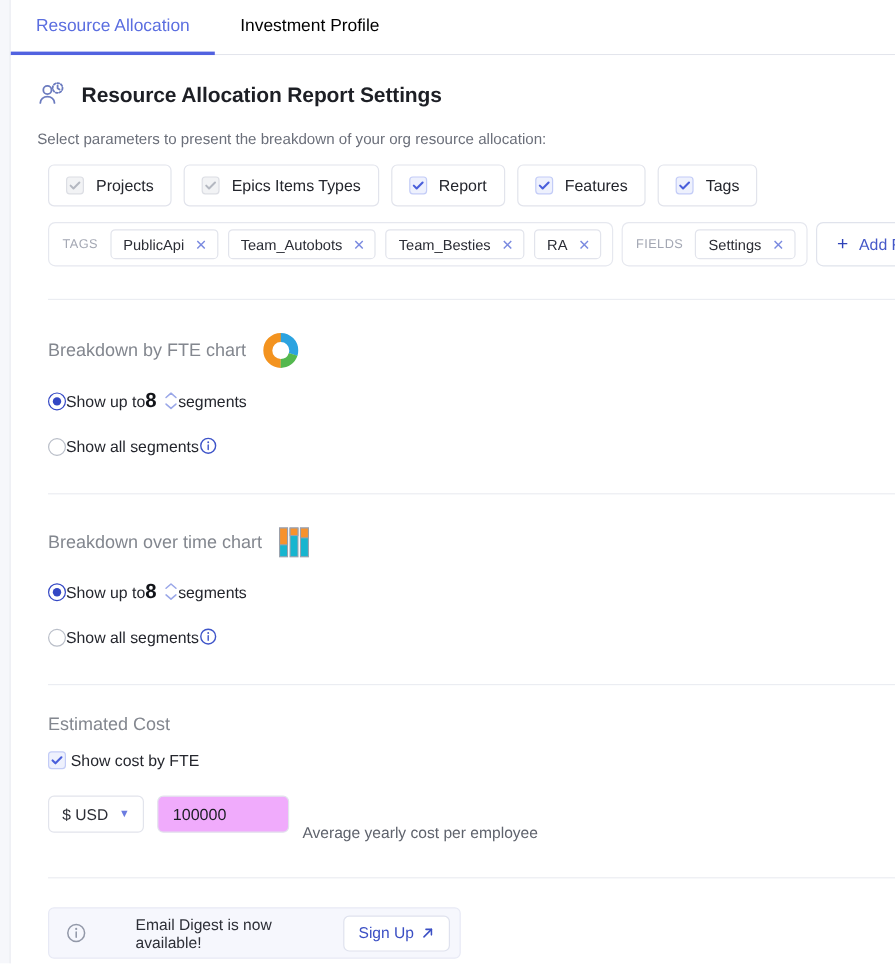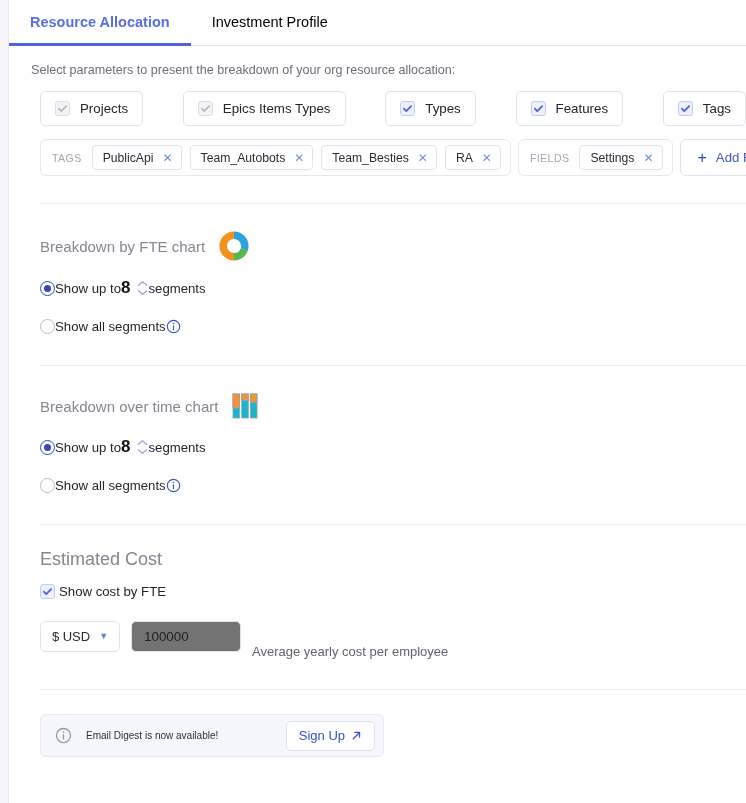--- a/index.html
+++ b/index.html
@@ -22,40 +22,40 @@
     position: absolute; left: 9px; top: 0; right: 0; height: 46px;
     background: #ffffff; border-bottom: 1px solid #e3e5ec;
     display: flex; align-items: stretch;
   }
   .tab {
     display: flex; align-items: center; padding: 0 21px;
     font-size: 14.5px; color: #000000; cursor: pointer;
     border-bottom: 3px solid transparent; margin-bottom: -1px;
     white-space: nowrap;
   }
-  .tab.active { color: #5b6ee0; border-bottom-color: #5162e0; font-weight: 700; }
+  .tab.active { color: #5b6ee0; border-bottom-color: #5162e0; font-weight: 400; }
 
   
   .card { position: absolute; left: 9px; top: 46px; right: 0; bottom: 0; background:#fff; }
 
   .title-row {
     display: flex; align-items: center; gap: 12px;
     padding: 20px 0 0 21px;
   }
   .title-row h1 {
     font-size: 17.5px; font-weight: 700; color: #1d1f25; letter-spacing: -0.1px;
   }
   .people-icon { width: 26px; height: 26px; display: block; }
 
   .subtitle {
     margin: 17px 0 0 22px; font-size: 12.6px; color: #6b6f7a;
   }
 
   
-  .pill-row { display: flex; margin: 14px 0 0 31px; justify-content: space-between; }
+  .pill-row { display: flex; gap: 10px; margin: 14px 0 0 31px; }
   .pill {
     display: flex; align-items: center; gap: 10px;
     height: 35px; padding: 0 14px;
     border: 1px solid #e2e4ec; border-radius: 5px; background: #fff;
     font-size: 13.3px; color: #24262d; cursor: pointer; white-space: nowrap;
   }
   .cbox {
     width: 15px; height: 15px; border-radius: 3px;
     display: flex; align-items: center; justify-content: center;
     flex: 0 0 auto;
@@ -114,47 +114,47 @@
   .radio-label { font-size: 13.2px; color: #24262d; }
 
   .stepper { display: flex; align-items: center; gap: 7px; }
   .stepper .num { font-size: 17px; font-weight: 700; color: #111318; }
   .chevcol { display: flex; flex-direction: column; gap: 2px; cursor: pointer; }
   .chevcol svg { width: 11px; height: 7px; display: block; }
 
   .info-i { width: 15px; height: 15px; display: inline-block; vertical-align: -3px; cursor: pointer; }
 
   
-  .cost-title { font-size: 18px; color: #83878f; }
+  .cost-title { font-size: 15px; color: #83878f; }
   .cost-check { display: flex; align-items: center; gap: 4px; margin-top: 14px; }
   .cost-check .lbl { font-size: 13.2px; color: #24262d; }
   .cost-row { display: flex; align-items: center; gap: 11px; margin-top: 14px; }
   .select {
     display: flex; align-items: center; justify-content: center; gap: 9px;
     width: 80px; height: 31px;
     border: 1px solid #e2e4ec; border-radius: 5px; background: #fff;
     font-size: 13px; color: #2b2d35; cursor: pointer;
   }
   .select .cv { color: #6b7ce0; font-size: 9px; line-height: 1; }
   .numinput {
     width: 110px; height: 31px; padding: 0 12px;
-    border: 1px solid #e2e4ec; border-radius: 5px; background: #737373;
+    border: 1px solid #e2e4ec; border-radius: 5px; background: #f0abfc;
     font-family: "Liberation Sans", sans-serif; font-size: 13.4px; color: #1d1f25;
     outline: none;
   }
   .cost-hint { font-size: 13px; color: #5f636d; margin-top: 31px; }
 
   
   .banner {
     display: flex; align-items: center; gap: 14px;
     margin: 24px 0 0 31px; width: 344px; height: 43px;
     padding: 0 8px 0 14px;
     background: #f6f7fd; border: 1px solid #e7e9f5; border-radius: 5px;
   }
-  .banner .btext { font-size: 10px; color: #2d2f37; flex: 1; }
+  .banner .btext { font-size: 13px; color: #2d2f37; flex: 1; margin-left: 27px; }
   .signup {
     display: flex; align-items: center; gap: 6px;
     height: 30px; padding: 0 12px;
     border: 1px solid #dfe2ee; border-radius: 5px; background: #fff;
     font-size: 13px; color: #3b4fc4; cursor: pointer; white-space: nowrap;
   }
 </style>
 </head>
 <body>
 
@@ -166,20 +166,31 @@
     <div class="tab active">
       <span>Resource Allocation</span>
     </div>
     <div class="tab">
       <span>Investment Profile</span>
     </div>
   </div>
 
   <div class="card">
 
+    <div class="title-row">
+      <span>
+        <svg class="people-icon" viewBox="0 0 26 26" fill="none" stroke="#6b7bbf" stroke-width="1.5" stroke-linecap="round" stroke-linejoin="round">
+          <circle cx="9.5" cy="9" r="3.4"></circle>
+          <path d="M3.6 19.8c0-3.2 2.7-5.2 5.9-5.2s5.9 2 5.9 5.2"></path>
+          <circle cx="18" cy="7.3" r="4.1" stroke-dasharray="1.6 1.5"></circle>
+          <path d="M18 5.2v2.3l1.6 1.1"></path>
+        </svg>
+      </span>
+      <h1>Resource Allocation Report Settings</h1>
+    </div>
 
     <div class="subtitle">Select parameters to present the breakdown of your org resource allocation:</div>
 
     <div class="pill-row">
 
       <div class="pill">
         <span class="cbox off">
           <svg viewBox="0 0 12 12" fill="none" stroke="#b4b8c1" stroke-width="1.8" stroke-linecap="round" stroke-linejoin="round">
               <path d="M2 6.2 4.6 8.8 10 3.4"></path>
             </svg>
@@ -195,21 +206,21 @@
         </span>
         <span>Epics Items Types</span>
       </div>
 
       <div class="pill">
         <span class="cbox on">
           <svg viewBox="0 0 12 12" fill="none" stroke="#4a5fdb" stroke-width="1.9" stroke-linecap="round" stroke-linejoin="round">
               <path d="M2 6.2 4.6 8.8 10 3.4"></path>
             </svg>
         </span>
-        <span>Types</span>
+        <span>Report</span>
       </div>
 
       <div class="pill">
         <span class="cbox on">
           <svg viewBox="0 0 12 12" fill="none" stroke="#4a5fdb" stroke-width="1.9" stroke-linecap="round" stroke-linejoin="round">
               <path d="M2 6.2 4.6 8.8 10 3.4"></path>
             </svg>
         </span>
         <span>Features</span>
       </div>

